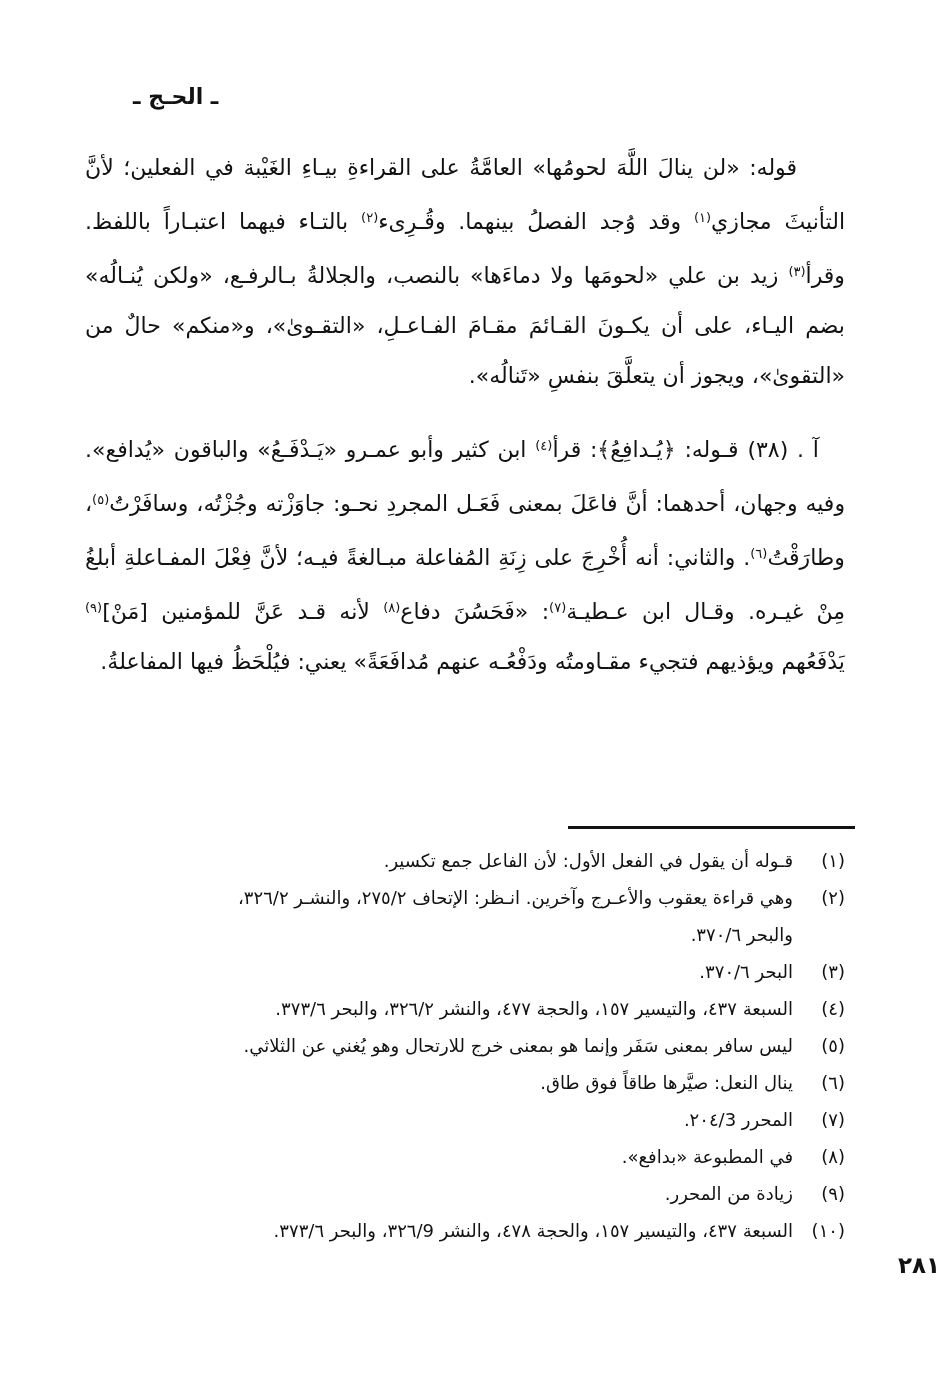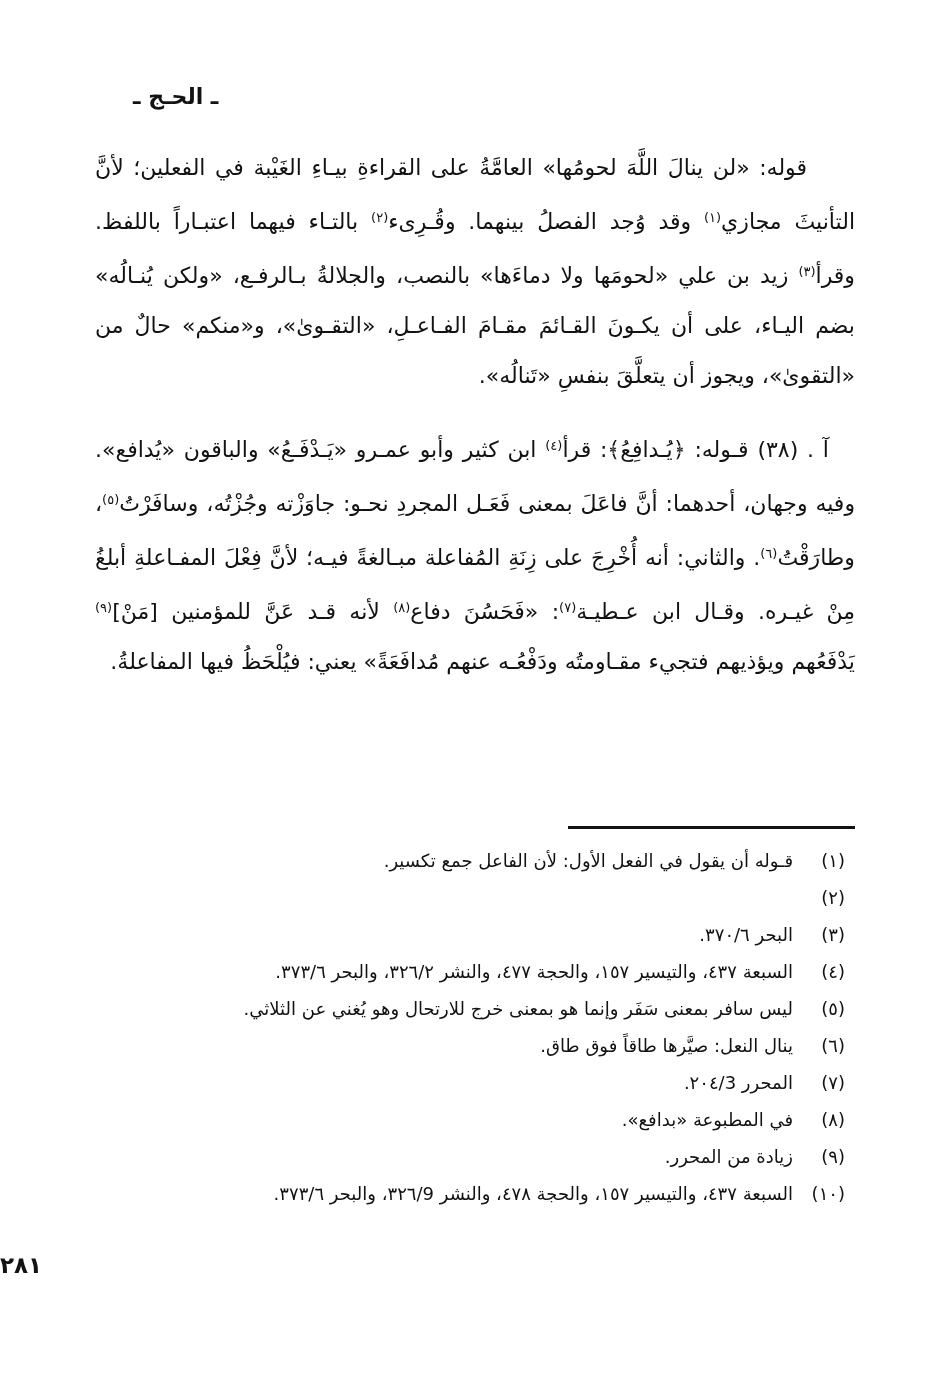--- a/index.html
+++ b/index.html
@@ -22,21 +22,21 @@
     position: absolute;
     top: 84px;
     left: 133px;
     font-size: 22px;
     font-weight: 700;
     letter-spacing: 0;
   }
   .main-text {
     position: absolute;
     top: 143px;
-    right: 85px;
+    right: 95px;
     width: 760px;
     font-size: 22px;
     line-height: 50px;
     text-align: justify;
   }
   .para {
     margin: 0 0 20px 0;
   }
   .para.indent-lg { text-indent: 48px; }
   .para.indent-sm { text-indent: 26px; }
@@ -71,21 +71,21 @@
     flex: 0 0 auto;
     min-width: 52px;
     white-space: nowrap;
   }
   .fn-text { flex: 1 1 auto; }
   .page-number {
     position: absolute;
     top: 1252px;
     left: 0;
     width: 100%;
-    text-align: left;
+    text-align: right;
     font-size: 23px;
     font-weight: 700;
   }
 </style>
 </head>
 <body>
 
 <div class="page">
 
   <div class="surah-header">ـ الحـج ـ</div>
@@ -100,20 +100,22 @@
   <div class="footnotes">
       <div class="footnote">
         <span class="fn-num">(١)</span>
         <div class="fn-text">
           <div>قـوله أن يقول في الفعل الأول: لأن الفاعل جمع تكسير.</div>
         </div>
       </div>
       <div class="footnote">
         <span class="fn-num">(٢)</span>
         <div class="fn-text">
+          <div>وهي قراءة يعقوب والأعـرج وآخرين. انـظر: الإتحاف ٢٧٥/٢، والنشـر ٣٢٦/٢،</div>
+          <div>والبحر ٣٧٠/٦.</div>
         </div>
       </div>
       <div class="footnote">
         <span class="fn-num">(٣)</span>
         <div class="fn-text">
           <div>البحر ٣٧٠/٦.</div>
         </div>
       </div>
       <div class="footnote">
         <span class="fn-num">(٤)</span>

